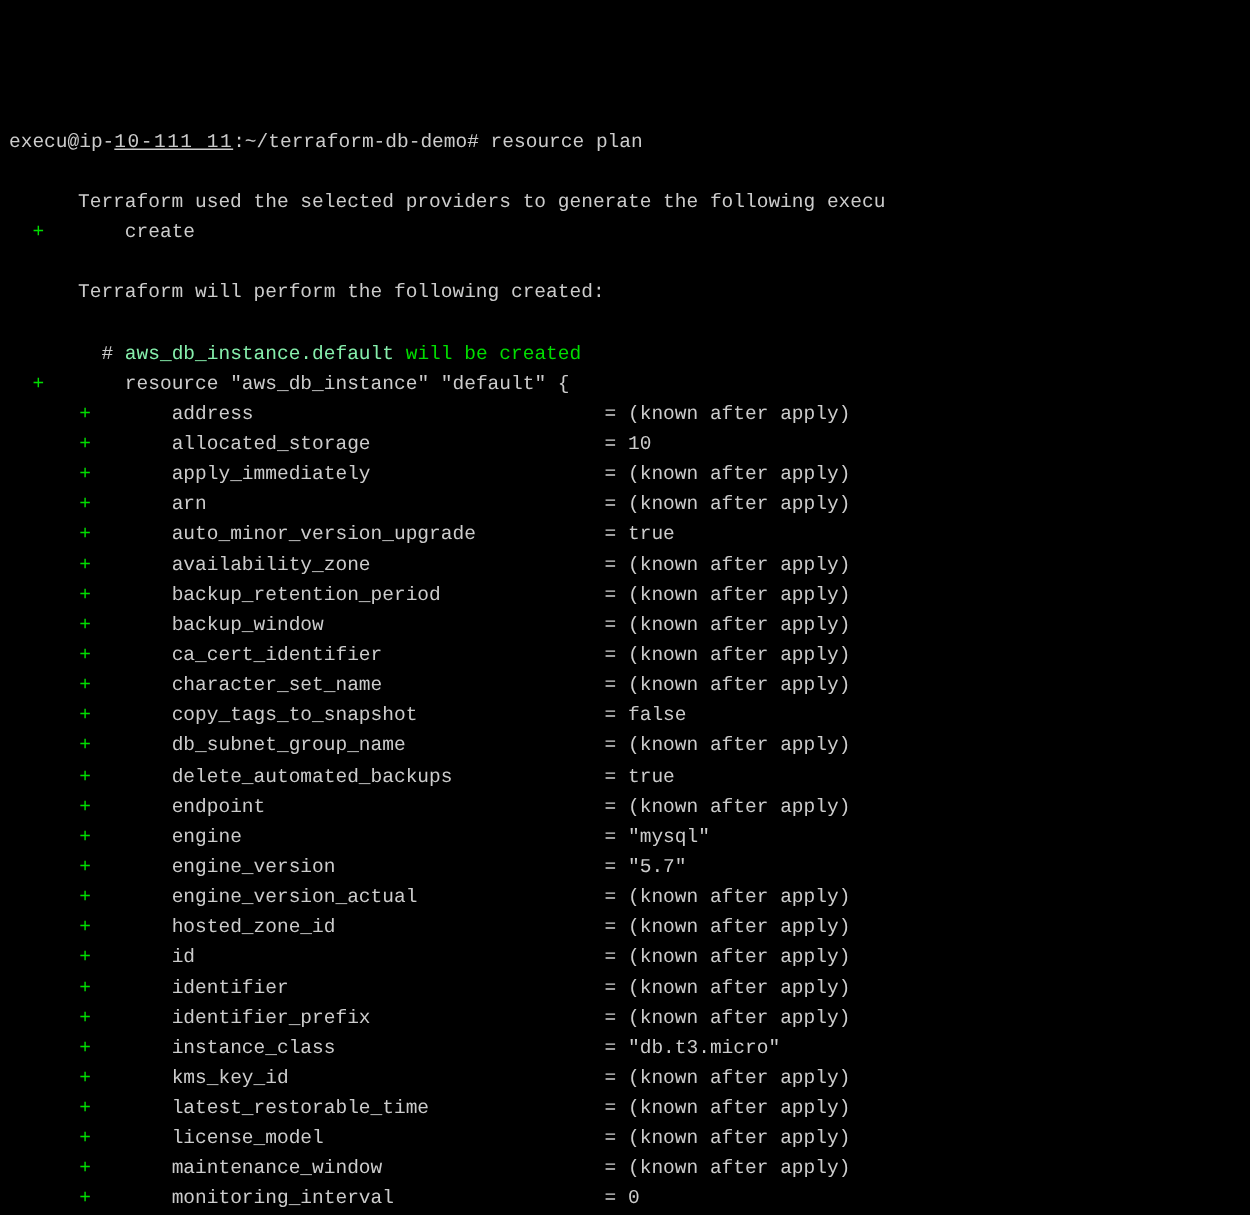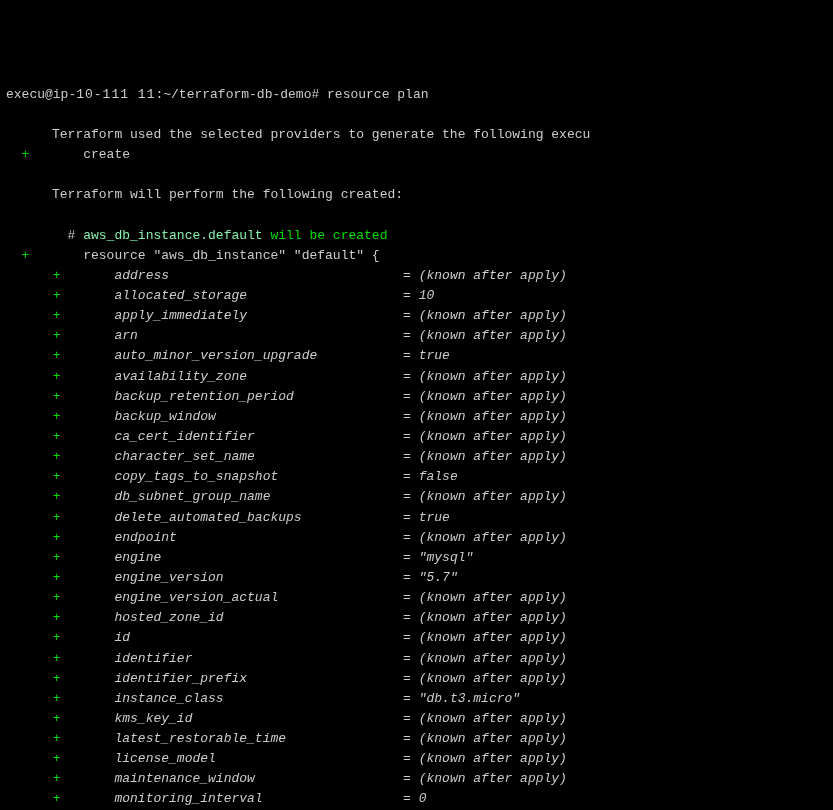--- a/index.html
+++ b/index.html
@@ -27,29 +27,28 @@
       margin-left: 46px;
     }
     .green-text {
       color: #00dd00;
     }
     .yellow-text {
       color: #86efac;
     }
     .attribute-row {
       display: block;
-      font-style: italic;
     }
   </style>
 </head>
 <body>
 
 
 
-<div><span class="prompt"><span>execu@ip-</span><span style="letter-spacing:1px;">10-111 11</span><span>:~/terraform-db-demo#</span><span> resource plan</span></span>
+<div><span class="prompt"><span>execu@ip-</span><span style="letter-spacing:1px;text-decoration:underline;">10-111 11</span><span>:~/terraform-db-demo#</span><span> resource plan</span></span>
 
 <span class="white-text">Terraform used the selected providers to generate the following execu</span>
 <span class="green-text">  + </span><span class="white-text">create</span>
 
 <span class="white-text">Terraform will perform the following created:</span>
 
 <span class="white-text">  # </span><span class="yellow-text">aws_db_instance.default</span><span class="green-text"> will be created</span>
 <span class="green-text">  + </span><span class="white-text">resource "aws_db_instance" "default" {</span>
 <div id="attributes-container"><div class="attribute-row"><span class="green-text">      + </span><span class="white-text">address                              = (known after apply)</span></div><div class="attribute-row"><span class="green-text">      + </span><span class="white-text">allocated_storage                    = 10</span></div><div class="attribute-row"><span class="green-text">      + </span><span class="white-text">apply_immediately                    = (known after apply)</span></div><div class="attribute-row"><span class="green-text">      + </span><span class="white-text">arn                                  = (known after apply)</span></div><div class="attribute-row"><span class="green-text">      + </span><span class="white-text">auto_minor_version_upgrade           = true</span></div><div class="attribute-row"><span class="green-text">      + </span><span class="white-text">availability_zone                    = (known after apply)</span></div><div class="attribute-row"><span class="green-text">      + </span><span class="white-text">backup_retention_period              = (known after apply)</span></div><div class="attribute-row"><span class="green-text">      + </span><span class="white-text">backup_window                        = (known after apply)</span></div><div class="attribute-row"><span class="green-text">      + </span><span class="white-text">ca_cert_identifier                   = (known after apply)</span></div><div class="attribute-row"><span class="green-text">      + </span><span class="white-text">character_set_name                   = (known after apply)</span></div><div class="attribute-row"><span class="green-text">      + </span><span class="white-text">copy_tags_to_snapshot                = false</span></div><div class="attribute-row"><span class="green-text">      + </span><span class="white-text">db_subnet_group_name                 = (known after apply)</span></div><div class="attribute-row"><span class="green-text">      + </span><span class="white-text">delete_automated_backups             = true</span></div><div class="attribute-row"><span class="green-text">      + </span><span class="white-text">endpoint                             = (known after apply)</span></div><div class="attribute-row"><span class="green-text">      + </span><span class="white-text">engine                               = "mysql"</span></div><div class="attribute-row"><span class="green-text">      + </span><span class="white-text">engine_version                       = "5.7"</span></div><div class="attribute-row"><span class="green-text">      + </span><span class="white-text">engine_version_actual                = (known after apply)</span></div><div class="attribute-row"><span class="green-text">      + </span><span class="white-text">hosted_zone_id                       = (known after apply)</span></div><div class="attribute-row"><span class="green-text">      + </span><span class="white-text">id                                   = (known after apply)</span></div><div class="attribute-row"><span class="green-text">      + </span><span class="white-text">identifier                           = (known after apply)</span></div><div class="attribute-row"><span class="green-text">      + </span><span class="white-text">identifier_prefix                    = (known after apply)</span></div><div class="attribute-row"><span class="green-text">      + </span><span class="white-text">instance_class                       = "db.t3.micro"</span></div><div class="attribute-row"><span class="green-text">      + </span><span class="white-text">kms_key_id                           = (known after apply)</span></div><div class="attribute-row"><span class="green-text">      + </span><span class="white-text">latest_restorable_time               = (known after apply)</span></div><div class="attribute-row"><span class="green-text">      + </span><span class="white-text">license_model                        = (known after apply)</span></div><div class="attribute-row"><span class="green-text">      + </span><span class="white-text">maintenance_window                   = (known after apply)</span></div><div class="attribute-row"><span class="green-text">      + </span><span class="white-text">monitoring_interval                  = 0</span></div></div></div>
 

